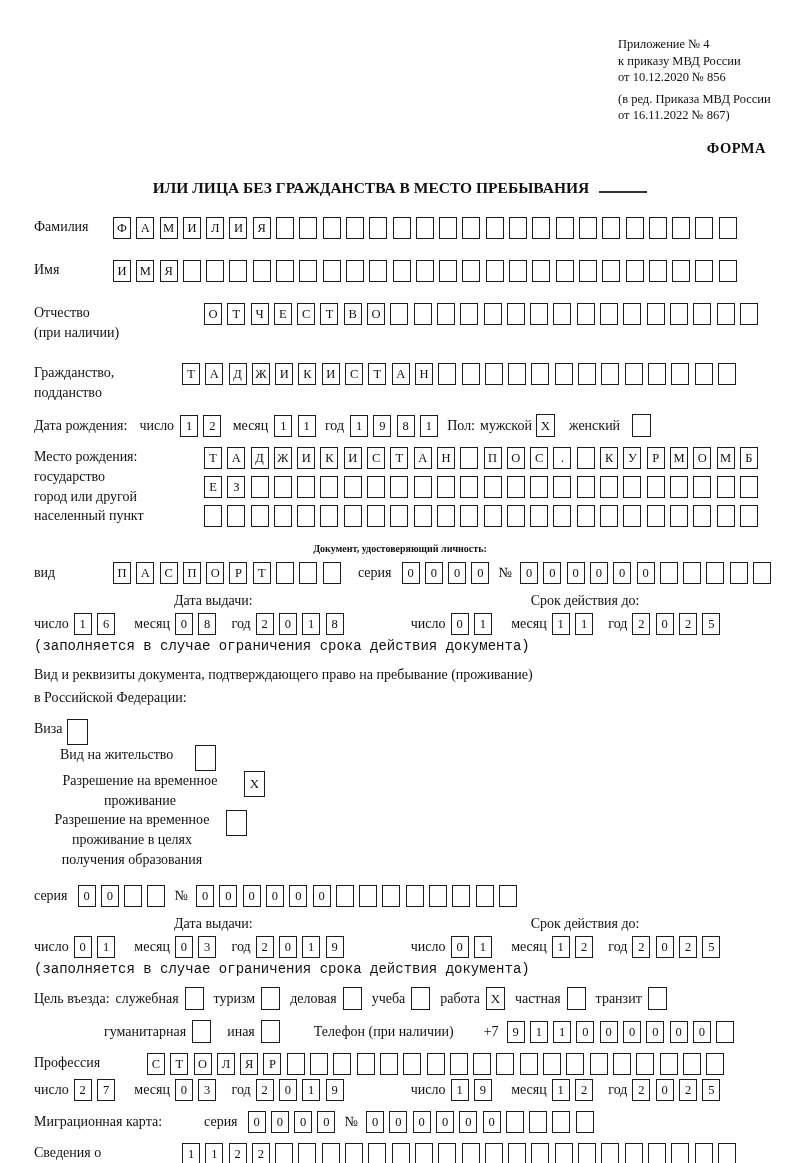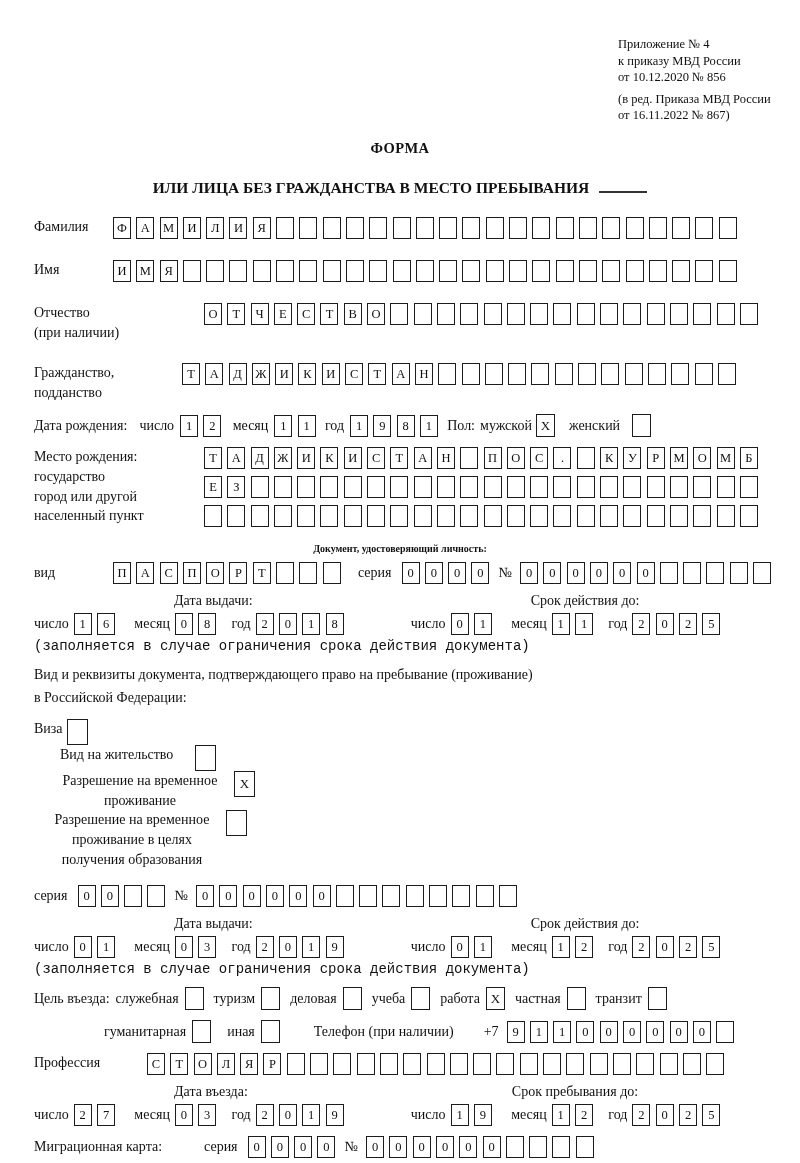--- a/index.html
+++ b/index.html
@@ -3,21 +3,21 @@
 <meta charset="utf-8">
 <style>
   html,body{margin:0;padding:0;background:#fff;}
   body{width:800px;height:1163px;overflow:hidden;color:#111;
        font-family:"Liberation Serif","DejaVu Serif",serif;font-size:14px;}
   .page{padding:36px 34px 0 34px;position:relative;width:732px;}
 
   
   .appendix{margin-left:584px;width:185px;font-size:12.5px;line-height:1.32;}
   .appendix .grp2{margin-top:5px;}
-  .form-label{text-align:center;font-weight:bold;margin-top:16px;font-size:14.5px;letter-spacing:.5px;}
+  .form-label{text-align:right;font-weight:bold;margin-top:16px;font-size:14.5px;letter-spacing:.5px;}
 
   
   .title{ text-align:center;font-weight:bold;font-size:15.5px;line-height:1.45;margin-top:20px;}
   .blank-line{display:inline-block;width:48px;height:2px;background:#333;margin-left:10px;vertical-align:baseline;}
   .section-heading{font-weight:bold;font-size:14.6px;margin-top:24px;text-align:center;white-space:nowrap;}
 
   
   .cells{display:flex;flex-wrap:nowrap;}
   .cell{flex:0 0 auto;width:16px;height:20px;border:1.6px solid #1c1c1c;margin-right:5.3px;
         text-align:center;line-height:20px;font-size:12.5px;background:#fff;}
@@ -404,21 +404,21 @@
   </div>
   <div class="opt-row">
     <span class="opt">
       <span class="optlbl">Виза</span>
       <span class="cbox" style="margin-left:4px;"></span>
     </span>
     <span class="opt" style="margin-left:26px;">
       <span class="optlbl">Вид на жительство</span>
       <span class="cbox" style="margin-left:22px;"></span>
     </span>
-    <span class="opt" style="margin-left:22px;">
+    <span class="opt" style="margin-left:22px;gap:10px;">
       <span class="optlbl center" style="width:168px;">Разрешение на временное проживание</span>
       <span class="cbox" style="margin-left:10px;">X</span>
     </span>
     <span class="opt" style="margin-left:12px;">
       <span class="optlbl center" style="width:172px;">Разрешение на временное проживание в целях получения образования</span>
       <span class="cbox" style="margin-left:8px;"></span>
     </span>
   </div>
 
   <div class="inline-row" style="margin-top:16px;">
@@ -555,24 +555,20 @@
         <span class="cell"></span>
         <span class="cell"></span>
         <span class="cell"></span>
         <span class="cell"></span>
         <span class="cell"></span>
         <span class="cell"></span>
         <span class="cell"></span>
       </span>
   </div>
 
-  <div class="dates-labels">
-    <span style="margin-left:140px;">Дата въезда:</span>
-    <span style="margin-left:264px;">Срок пребывания до:</span>
-  </div>
   <div class="inline-row" style="margin-top:4px;">
     <span class="date-group">
       <span class="w">число</span>
       <span class="cells">
           <span class="cell">2</span>
           <span class="cell">7</span>
         </span>
       <span class="w" style="margin-left:8px;">месяц</span>
       <span class="cells">
           <span class="cell">0</span>

